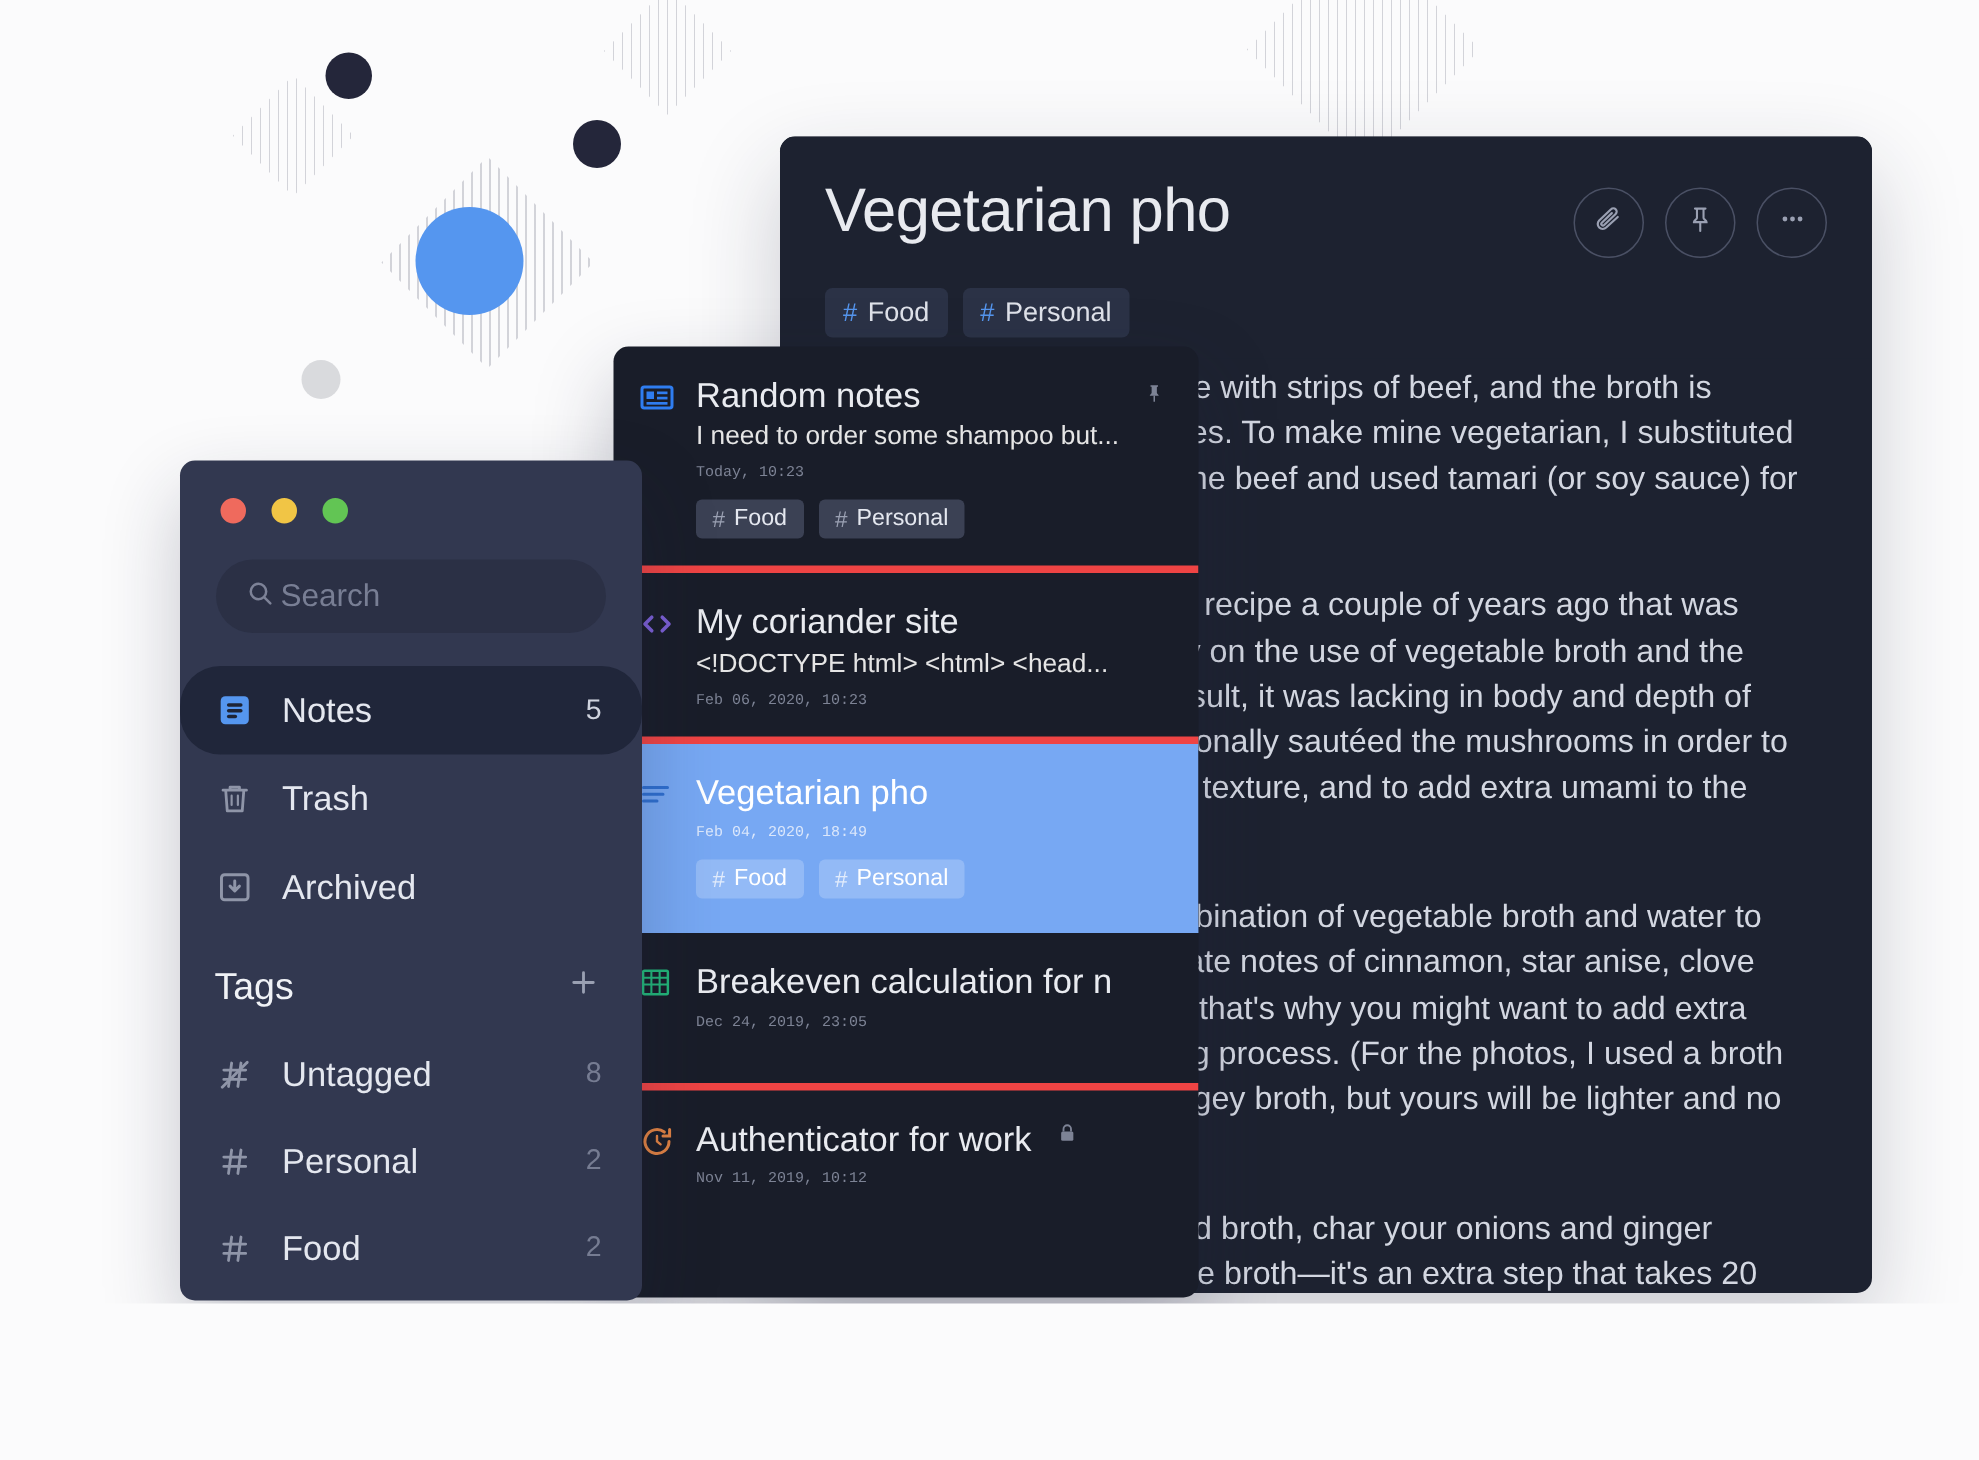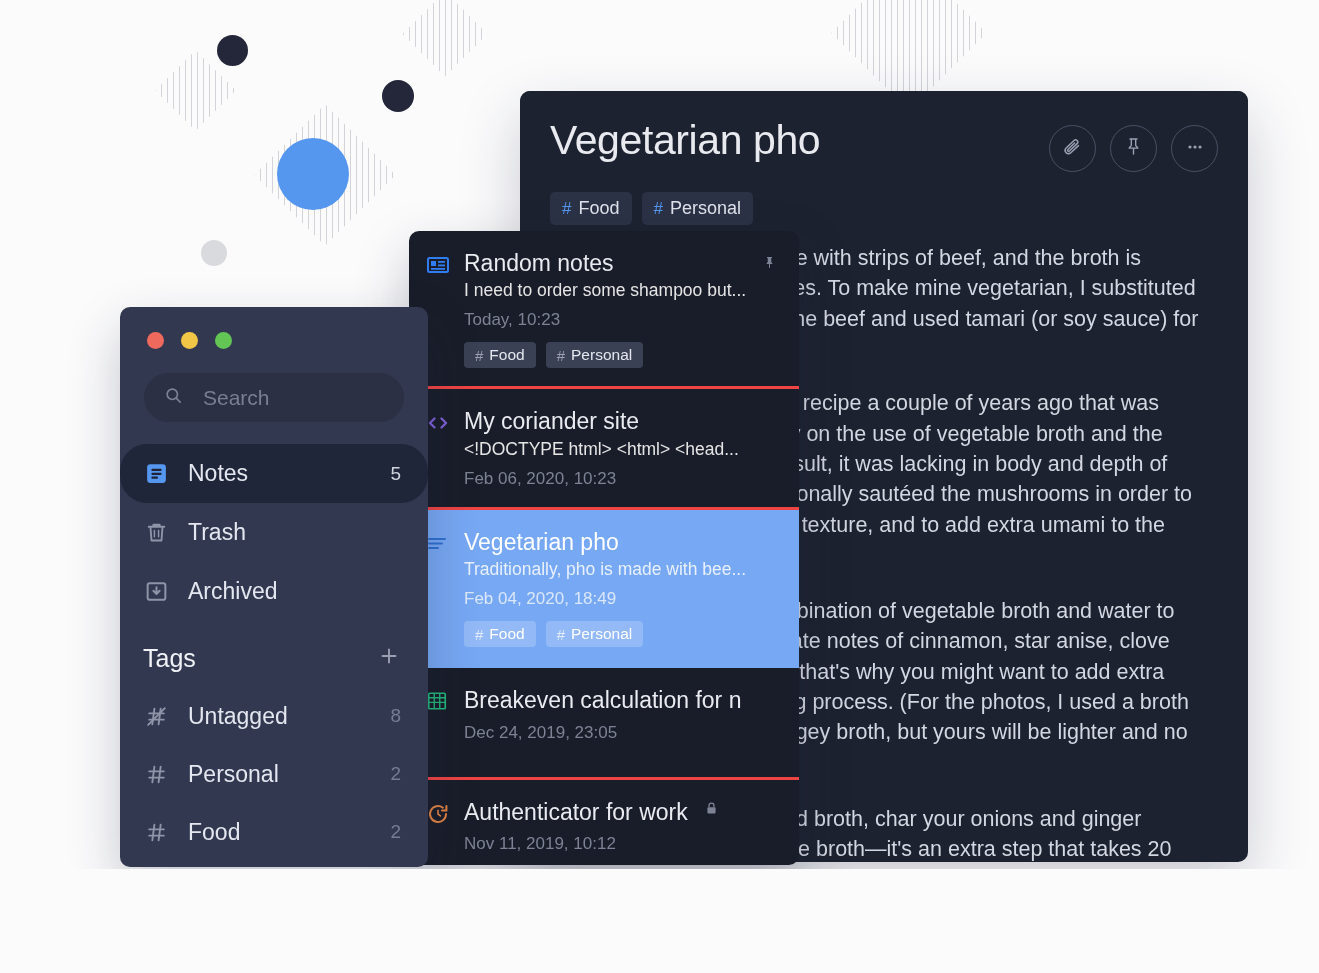--- a/index.html
+++ b/index.html
@@ -102,21 +102,21 @@
     width: 390px; height: 634px;
     background: #191d29;
     border-radius: 10px;
     box-shadow: 0 22px 52px rgba(30,35,60,0.26);
     overflow: hidden;
     z-index: 20;
   }
   .note-item {
     position: relative;
     padding: 19px 22px 18px 55px;
-    border-bottom: 3px solid #ef4444;
+    border-bottom: 5px solid #ef4444;
   }
   .note-item.selected {
     background: #77a8f3;
     border-bottom-color: #77a8f3;
   }
   .item-icon {
     position: absolute;
     left: 17px; top: 22px;
     width: 24px; height: 24px;
   }
@@ -129,23 +129,24 @@
   }
   .note-item.selected .item-title { color: #ffffff; }
   .item-snippet {
     font-size: 17.5px;
     color: #e5e5e5;
     margin-top: 4px;
     white-space: nowrap;
   }
   .note-item.selected .item-snippet { color: #e9f0fd; }
   .item-date {
-    font-size: 17px;
+    font-size: 10px;
     color: #7d8395;
     margin-top: 9px;
+    font-family: Liberation Mono, monospace;
   }
   .note-item.selected .item-date { color: #dbe7fb; }
   .item-tags { display: flex; gap: 10px; margin-top: 12px; }
   .mini-tag {
     display: inline-flex; align-items: center; gap: 6px;
     background: #3b4154;
     border-radius: 4px;
     padding: 4px 11px;
     font-size: 15.5px;
     color: #e4e7ef;
@@ -176,21 +177,21 @@
   .l-yel { background: #f1c545; }
   .l-grn { background: #62c554; }
 
   .search-wrap { padding: 24px 24px 22px 24px; }
   .search-box {
     height: 49px;
     background: #2b3045;
     border-radius: 25px;
     display: flex; align-items: center;
     padding: 0 20px;
-    gap: 18px;
+    gap: 2px;
   }
   .search-input {
     background: transparent; border: 0; outline: none;
     color: #cfd3de;
     font-size: 21px;
     font-family: "Liberation Sans", sans-serif;
     width: 100%;
   }
   .search-input::placeholder { color: #787e94; }
 
@@ -333,21 +334,20 @@
       <div class="item-date">Feb 06, 2020, 10:23</div>
     </div>
 
     <div class="note-item selected">
       <span class="item-icon">
         <svg width="24" height="24" viewBox="0 0 24 24" fill="none" stroke="#2f6fd0" stroke-width="2" stroke-linecap="round">
           <path d="M3 7h16M3 11.5h13M3 16h9"></path>
         </svg>
       </span>
       <span class="item-title">Vegetarian pho</span>
-      <div class="item-snippet">Traditionally, pho is made with bee...</div>
       <div class="item-date">Feb 04, 2020, 18:49</div>
       <div class="item-tags">
         <span class="mini-tag">
           <span class="hash">#</span>
           <span>Food</span>
         </span>
         <span class="mini-tag">
           <span class="hash">#</span>
           <span>Personal</span>
         </span>

